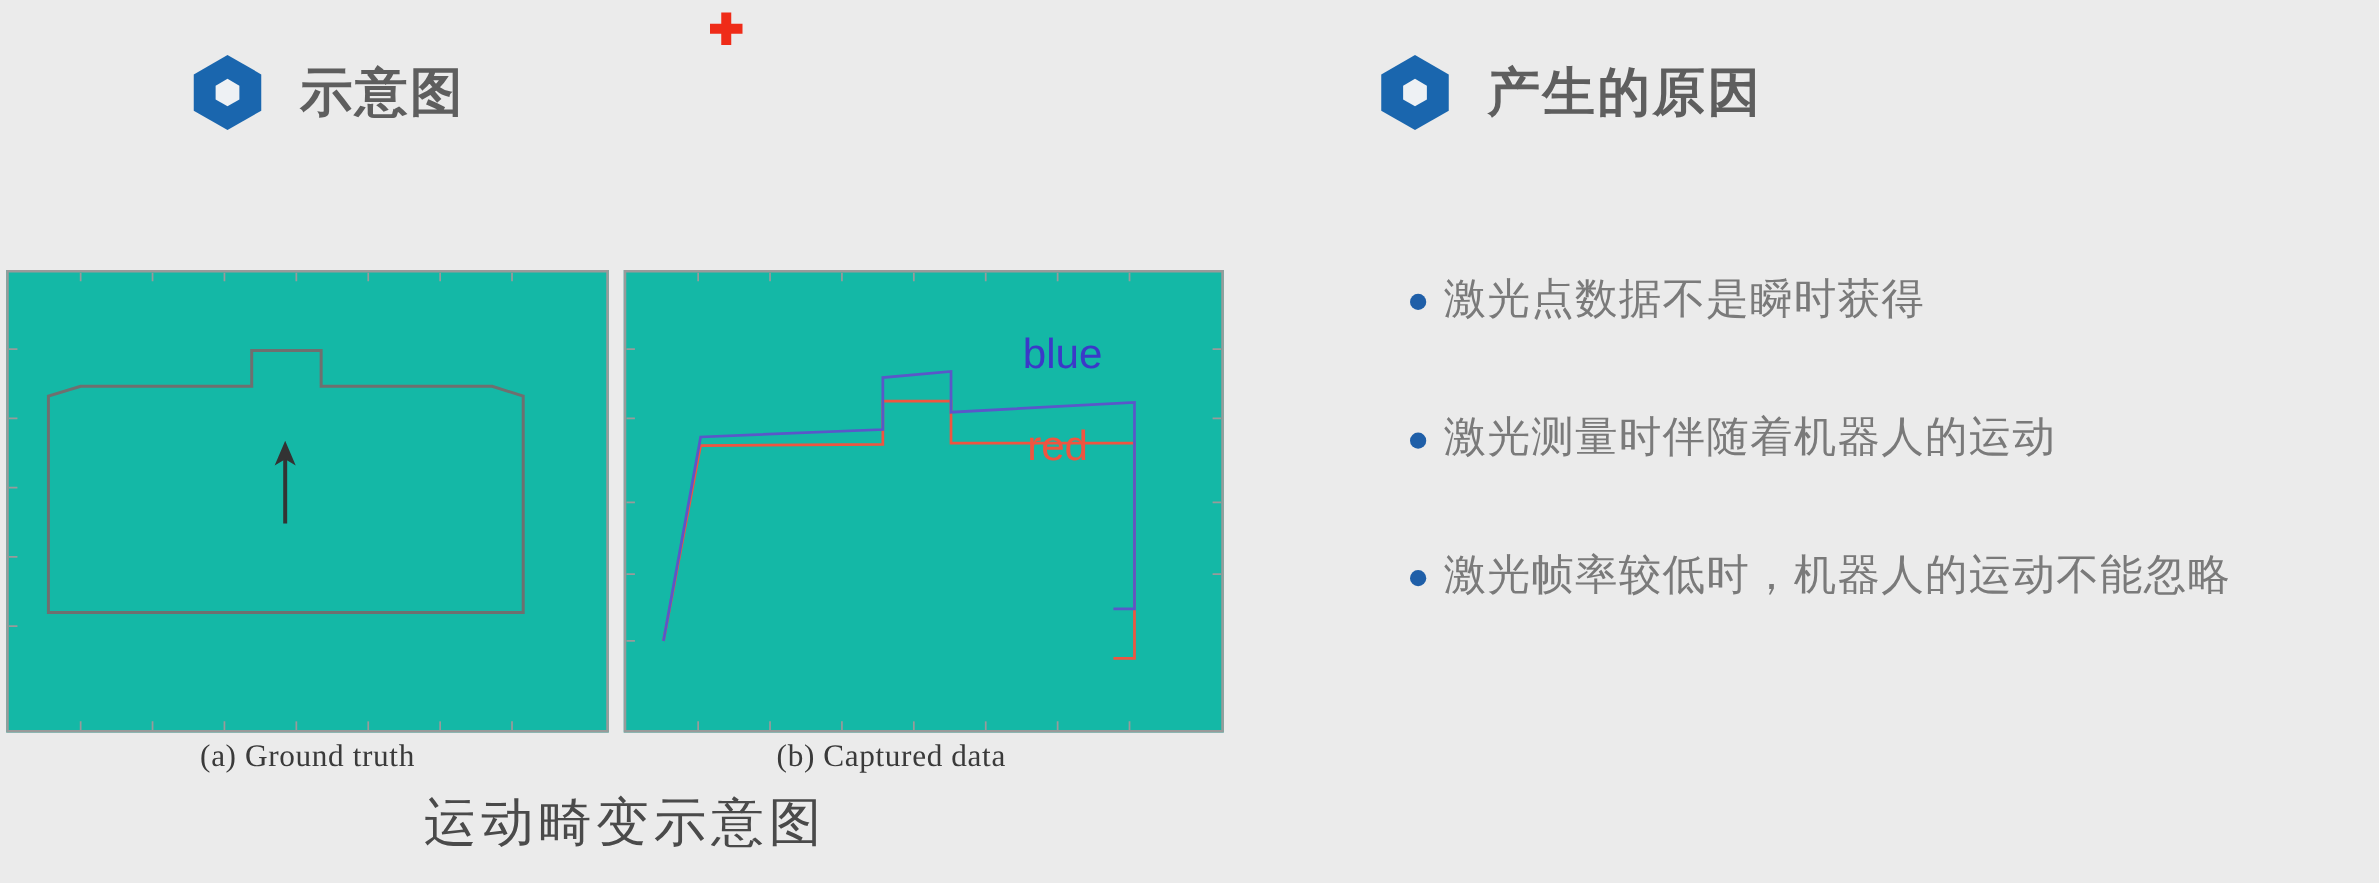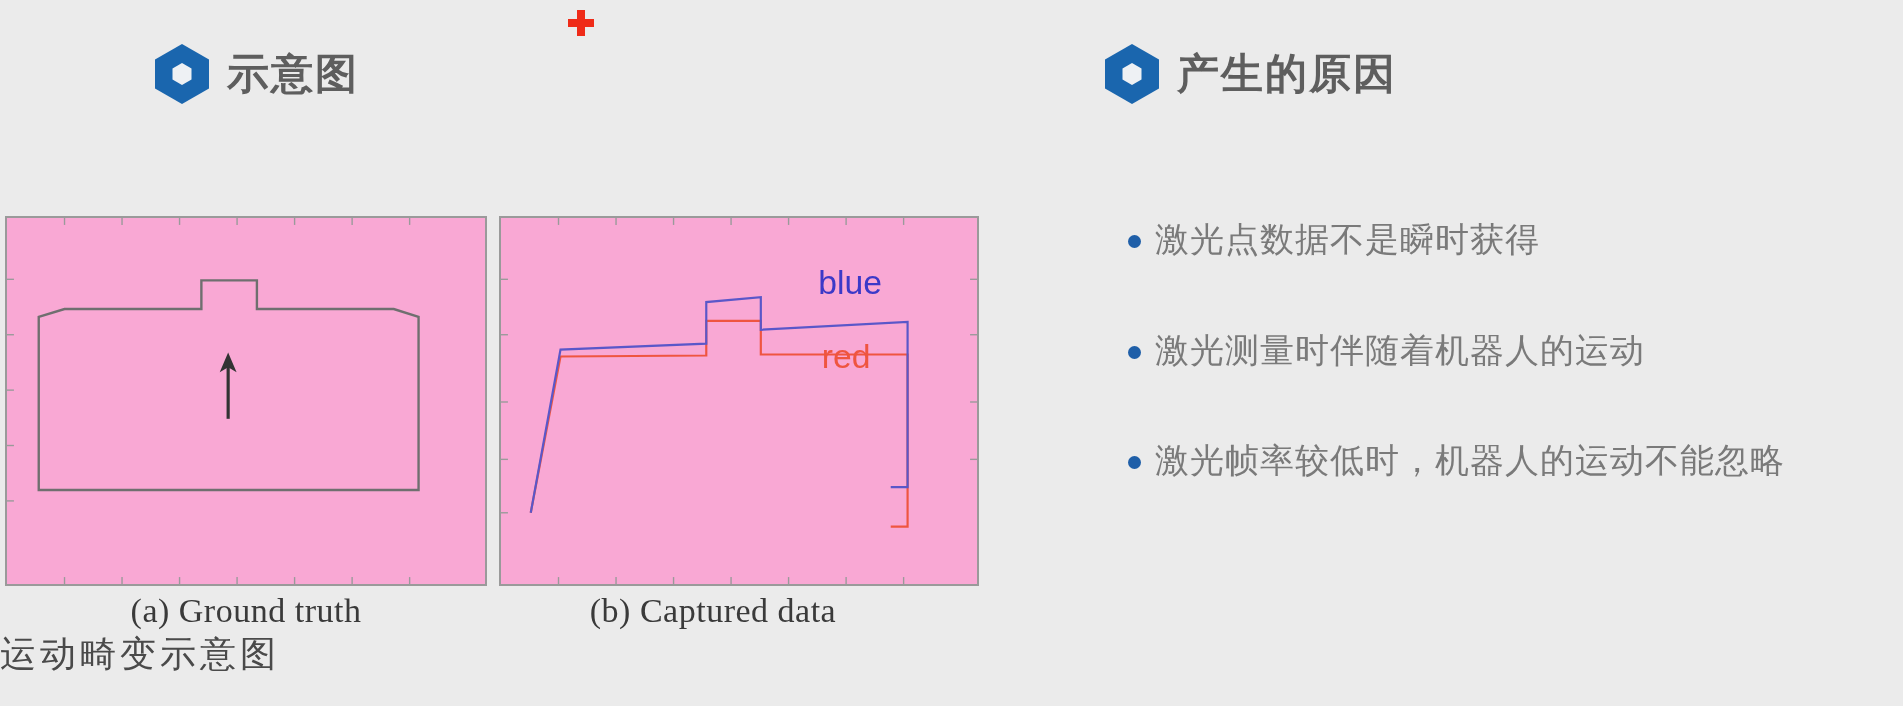--- a/index.html
+++ b/index.html
@@ -22,21 +22,21 @@
     top: 8px;
     width: 30px;
     height: 30px;
   }
 
   
   .section-heading {
     position: absolute;
     display: flex;
     align-items: center;
-    gap: 13px;
+    gap: 26px;
     text-align: center;
   }
   #heading-left  { left: 150px;  top: 42px; }
   #heading-right { left: 1100px; top: 42px; }
 
   .hex-icon {
     width: 64px;
     height: 64px;
     flex: 0 0 auto;
     display: block;
@@ -55,56 +55,56 @@
     position: absolute;
     left: 0px;
     top: 210px;
     width: 1000px;
     height: 500px;
   }
   .figure-panel {
     position: absolute;
     top: 6px;
     border: 2px solid #9a9a9a;
-    background: #f9a8d4;
+    background: #14b8a6;
     box-sizing: border-box;
     text-align: center;
   }
   #panel-ground-truth { left: 5px;   width: 482px; height: 370px; }
   #panel-captured     { left: 499px; width: 480px; height: 370px; }
 
   .figure-svg {
     position: absolute;
     left: 0;
     top: 0;
     width: 100%;
     height: 100%;
     display: block;
   }
 
   .figure-caption {
     position: absolute;
     top: 382px;
     font-family: "Liberation Serif", serif;
-    font-size: 34px;
+    font-size: 25px;
     color: #3a3a3a;
     text-align: center;
     letter-spacing: 0.5px;
   }
   #caption-a { left: 5px;   width: 482px; }
   #caption-b { left: 473px; width: 480px; }
 
   #figure-title {
     position: absolute;
     left: 0px;
     top: 420px;
     width: 1000px;
-    text-align: left;
+    text-align: center;
     font-family: "Liberation Serif", serif;
-    font-size: 36px;
+    font-size: 42px;
     color: #4a4a4a;
     letter-spacing: 4px;
   }
 
   
   #reason-list {
     position: absolute;
     left: 1128px;
     top: 218px;
     width: 760px;

